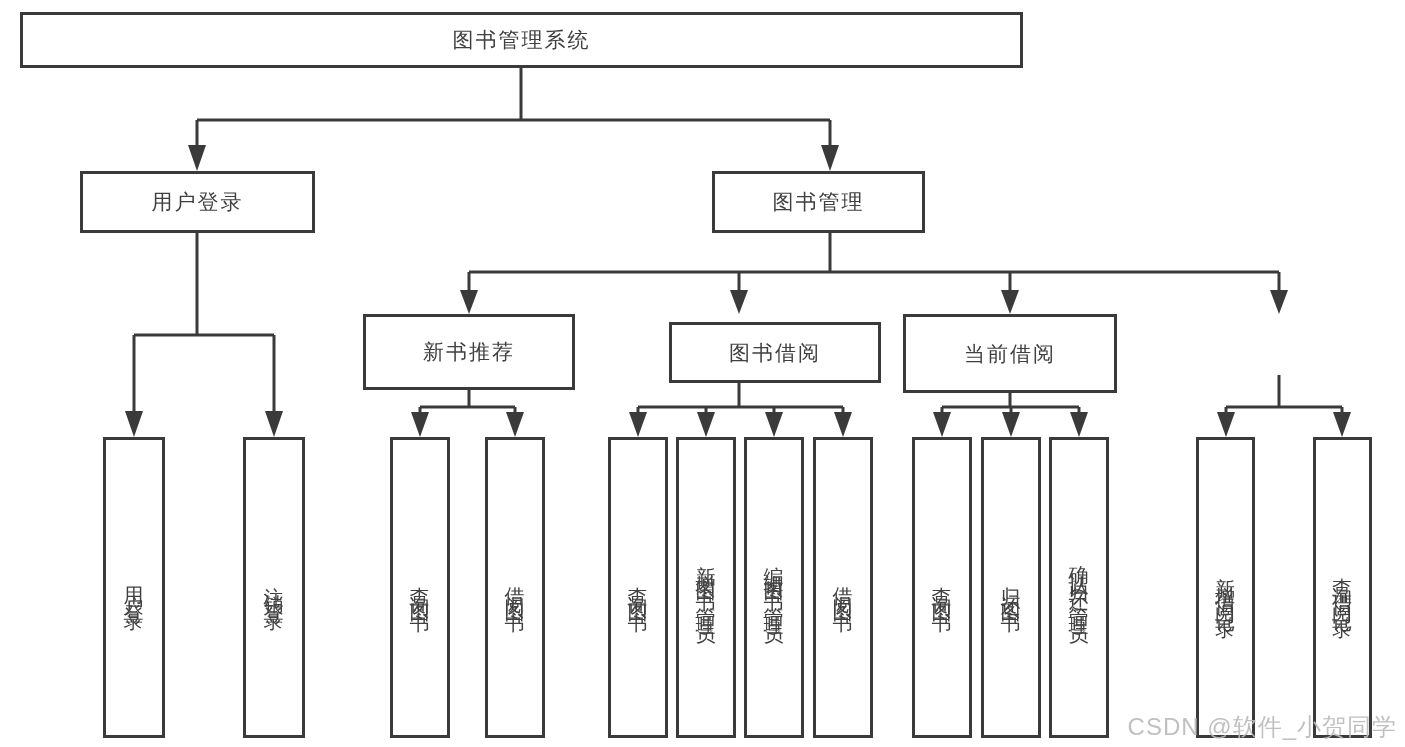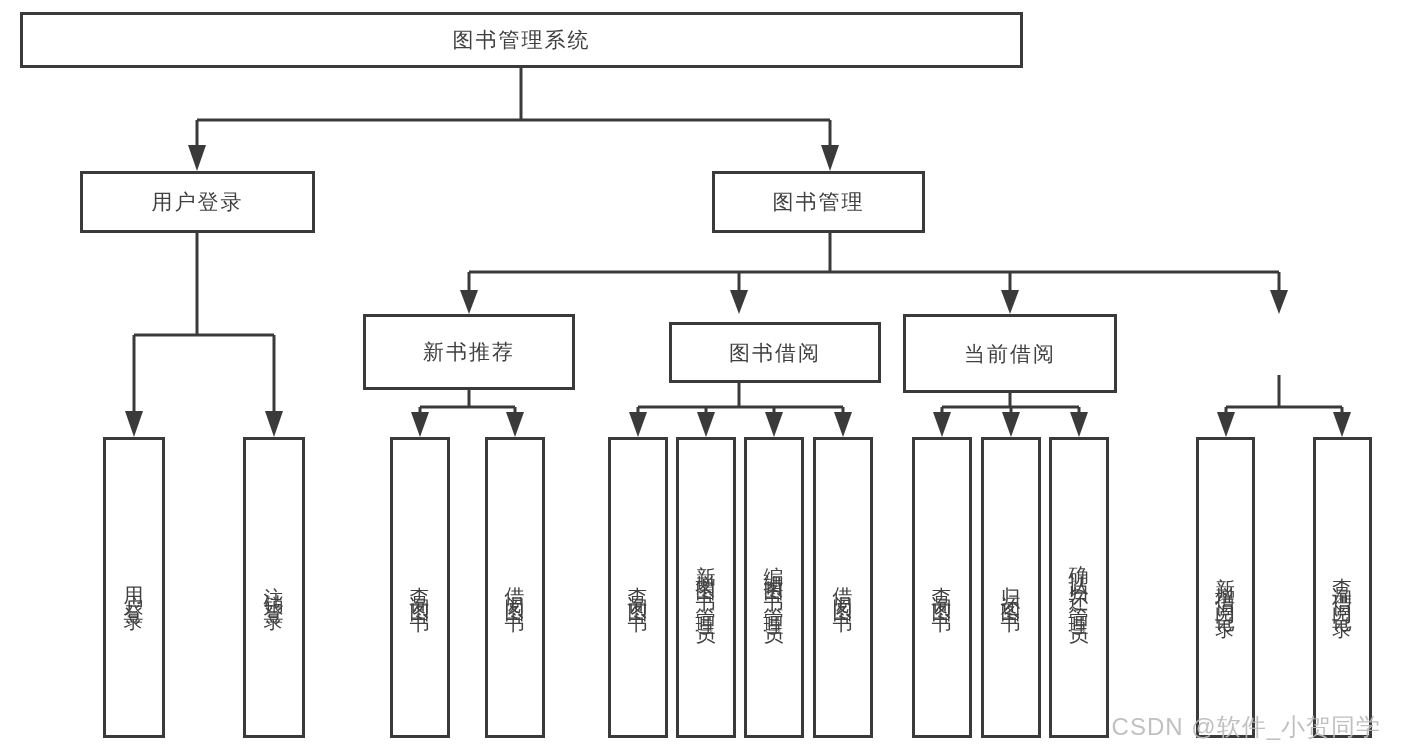--- a/index.html
+++ b/index.html
@@ -45,21 +45,21 @@
   .lf{top:437px;height:301px;width:60px;}
   .n-g1a{left:103px;width:62px;} .n-g1b{left:243px;width:62px;}
   .n-g2a{left:390px;}            .n-g2b{left:485px;}
   .n-g3a{left:608px;}            .n-g3b{left:676px;}
   .n-g3c{left:744px;}            .n-g3d{left:813px;}
   .n-g4a{left:912px;}            .n-g4b{left:981px;}
   .n-g4c{left:1049px;}
   .n-g5a{left:1196px;width:59px;}.n-g5b{left:1313px;width:59px;}
   #watermark{
     position:absolute;
-    right:24px;bottom:4px;
+    right:8px;bottom:4px;
     font-size:24px;
     color:rgba(185,185,185,0.9);
     letter-spacing:1px;
     z-index:10;
     white-space:nowrap;
   }
 </style>
 </head>
 <body>
 

